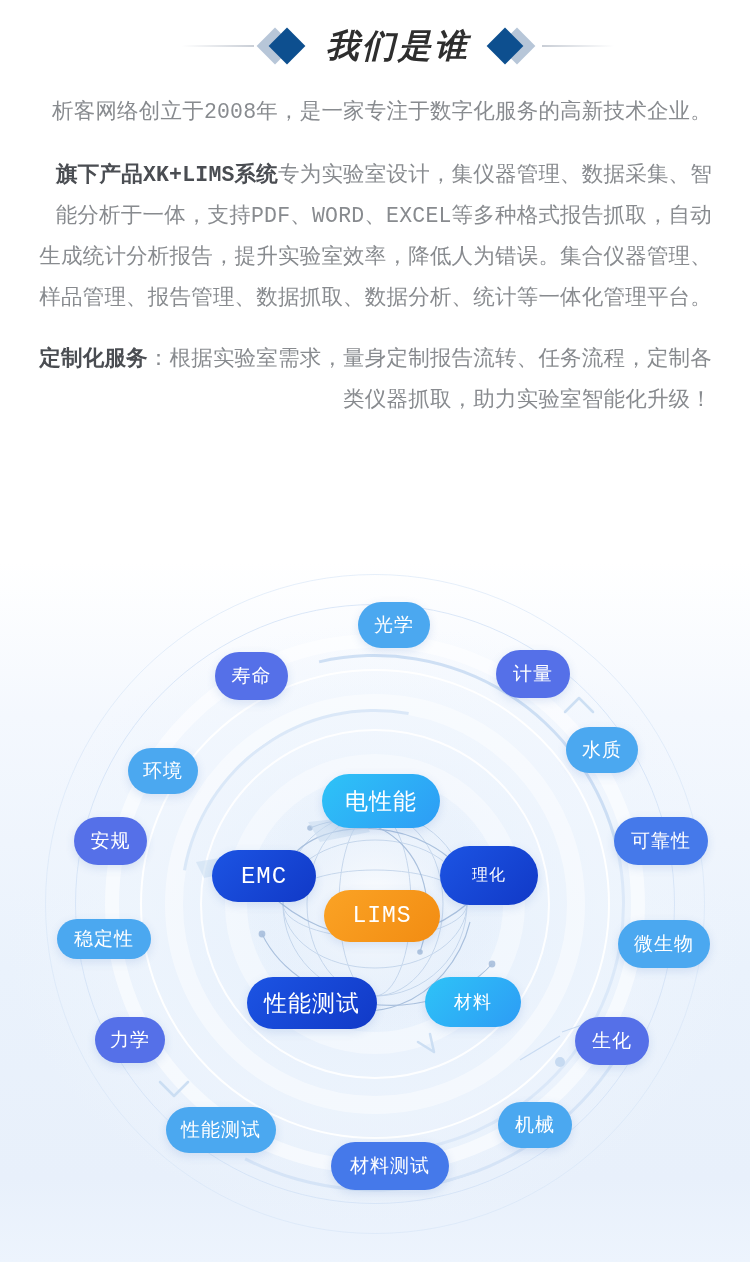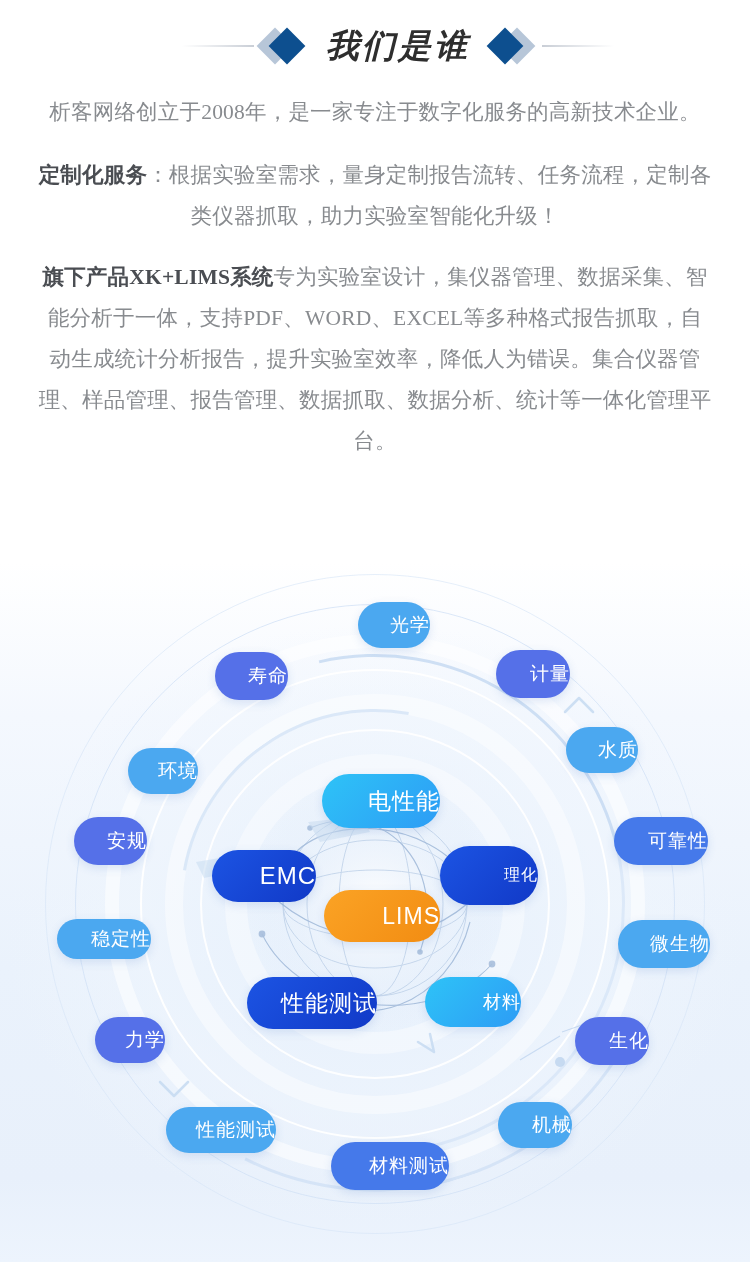--- a/index.html
+++ b/index.html
@@ -55,22 +55,22 @@
   }
 
   
   .copy { padding: 0 38px; }
   .para {
     font-size: 21.5px;
     line-height: 41px;
     color: #888b8f;
     letter-spacing: 0.2px;
     margin-bottom: 20px;
-    text-align: center;
-    font-family: Liberation Serif, serif;
+    text-align: right;
+    font-family: Liberation Mono, monospace;
   }
   .para b { color: #4a4d52; font-weight: bold; }
   .para:first-child { margin-bottom: 22px; }
 
   
   .scene {
     position: absolute;
     left: 0; top: 562px;
     width: 750px; height: 700px;
     background:
@@ -101,25 +101,25 @@
     border: 3px solid transparent;
     pointer-events: none;
   }
   .arc.a1 { width: 500px; height: 500px; border-top-color: rgba(190,213,240,0.7); border-right-color: rgba(190,213,240,0.35); transform: translate(-50%,-50%) rotate(32deg); }
   .arc.a2 { width: 575px; height: 575px; border-bottom-color: rgba(196,217,242,0.55); transform: translate(-50%,-50%) rotate(-18deg); }
   .arc.a3 { width: 390px; height: 390px; border-left-color: rgba(200,220,243,0.6); transform: translate(-50%,-50%) rotate(55deg); }
   .svg-layer { position: absolute; inset: 0; width: 750px; height: 700px; pointer-events: none; }
 
   .bubble {
     position: absolute;
-    display: flex; align-items: center; justify-content: flex-end;
+    display: flex; align-items: center; justify-content: center;
     border-radius: 999px;
     color: #ffffff;
     white-space: nowrap;
-    font-family: Liberation Sans, sans-serif;
+    font-family: Liberation Mono, monospace;
     letter-spacing: 1px;
     box-shadow: 0 3px 10px rgba(60,110,190,0.16);
   }
 </style>
 </head>
 <body>
 
 <div class="page">
 
   <div class="header">
@@ -134,24 +134,24 @@
       <span class="dia light"></span>
     </div>
     <div class="hdr-rule right"></div>
   </div>
 
   <div class="copy">
     <p class="para">
       <span>析客网络创立于2008年，是一家专注于数字化服务的高新技术企业。</span>
     </p>
     <p class="para">
-      <b>定制化服务</b><span>：根据实验室需求，量身定制报告流转、任务流程，定制各类仪器抓取，助力实验室智能化升级！</span>
+      <b>旗下产品XK+LIMS系统</b><span>专为实验室设计，集仪器管理、数据采集、智能分析于一体，支持PDF、WORD、EXCEL等多种格式报告抓取，自动生成统计分析报告，提升实验室效率，降低人为错误。集合仪器管理、样品管理、报告管理、数据抓取、数据分析、统计等一体化管理平台。</span>
     </p>
     <p class="para">
-      <b>旗下产品XK+LIMS系统</b><span>专为实验室设计，集仪器管理、数据采集、智能分析于一体，支持PDF、WORD、EXCEL等多种格式报告抓取，自动生成统计分析报告，提升实验室效率，降低人为错误。集合仪器管理、样品管理、报告管理、数据抓取、数据分析、统计等一体化管理平台。</span>
+      <b>定制化服务</b><span>：根据实验室需求，量身定制报告流转、任务流程，定制各类仪器抓取，助力实验室智能化升级！</span>
     </p>
   </div>
 
   <div class="scene">
 
     <div class="ring r7"></div>
     <div class="ring r6"></div>
     <div class="ring r1"></div>
     <div class="ring r2"></div>
     <div class="ring r3"></div>

